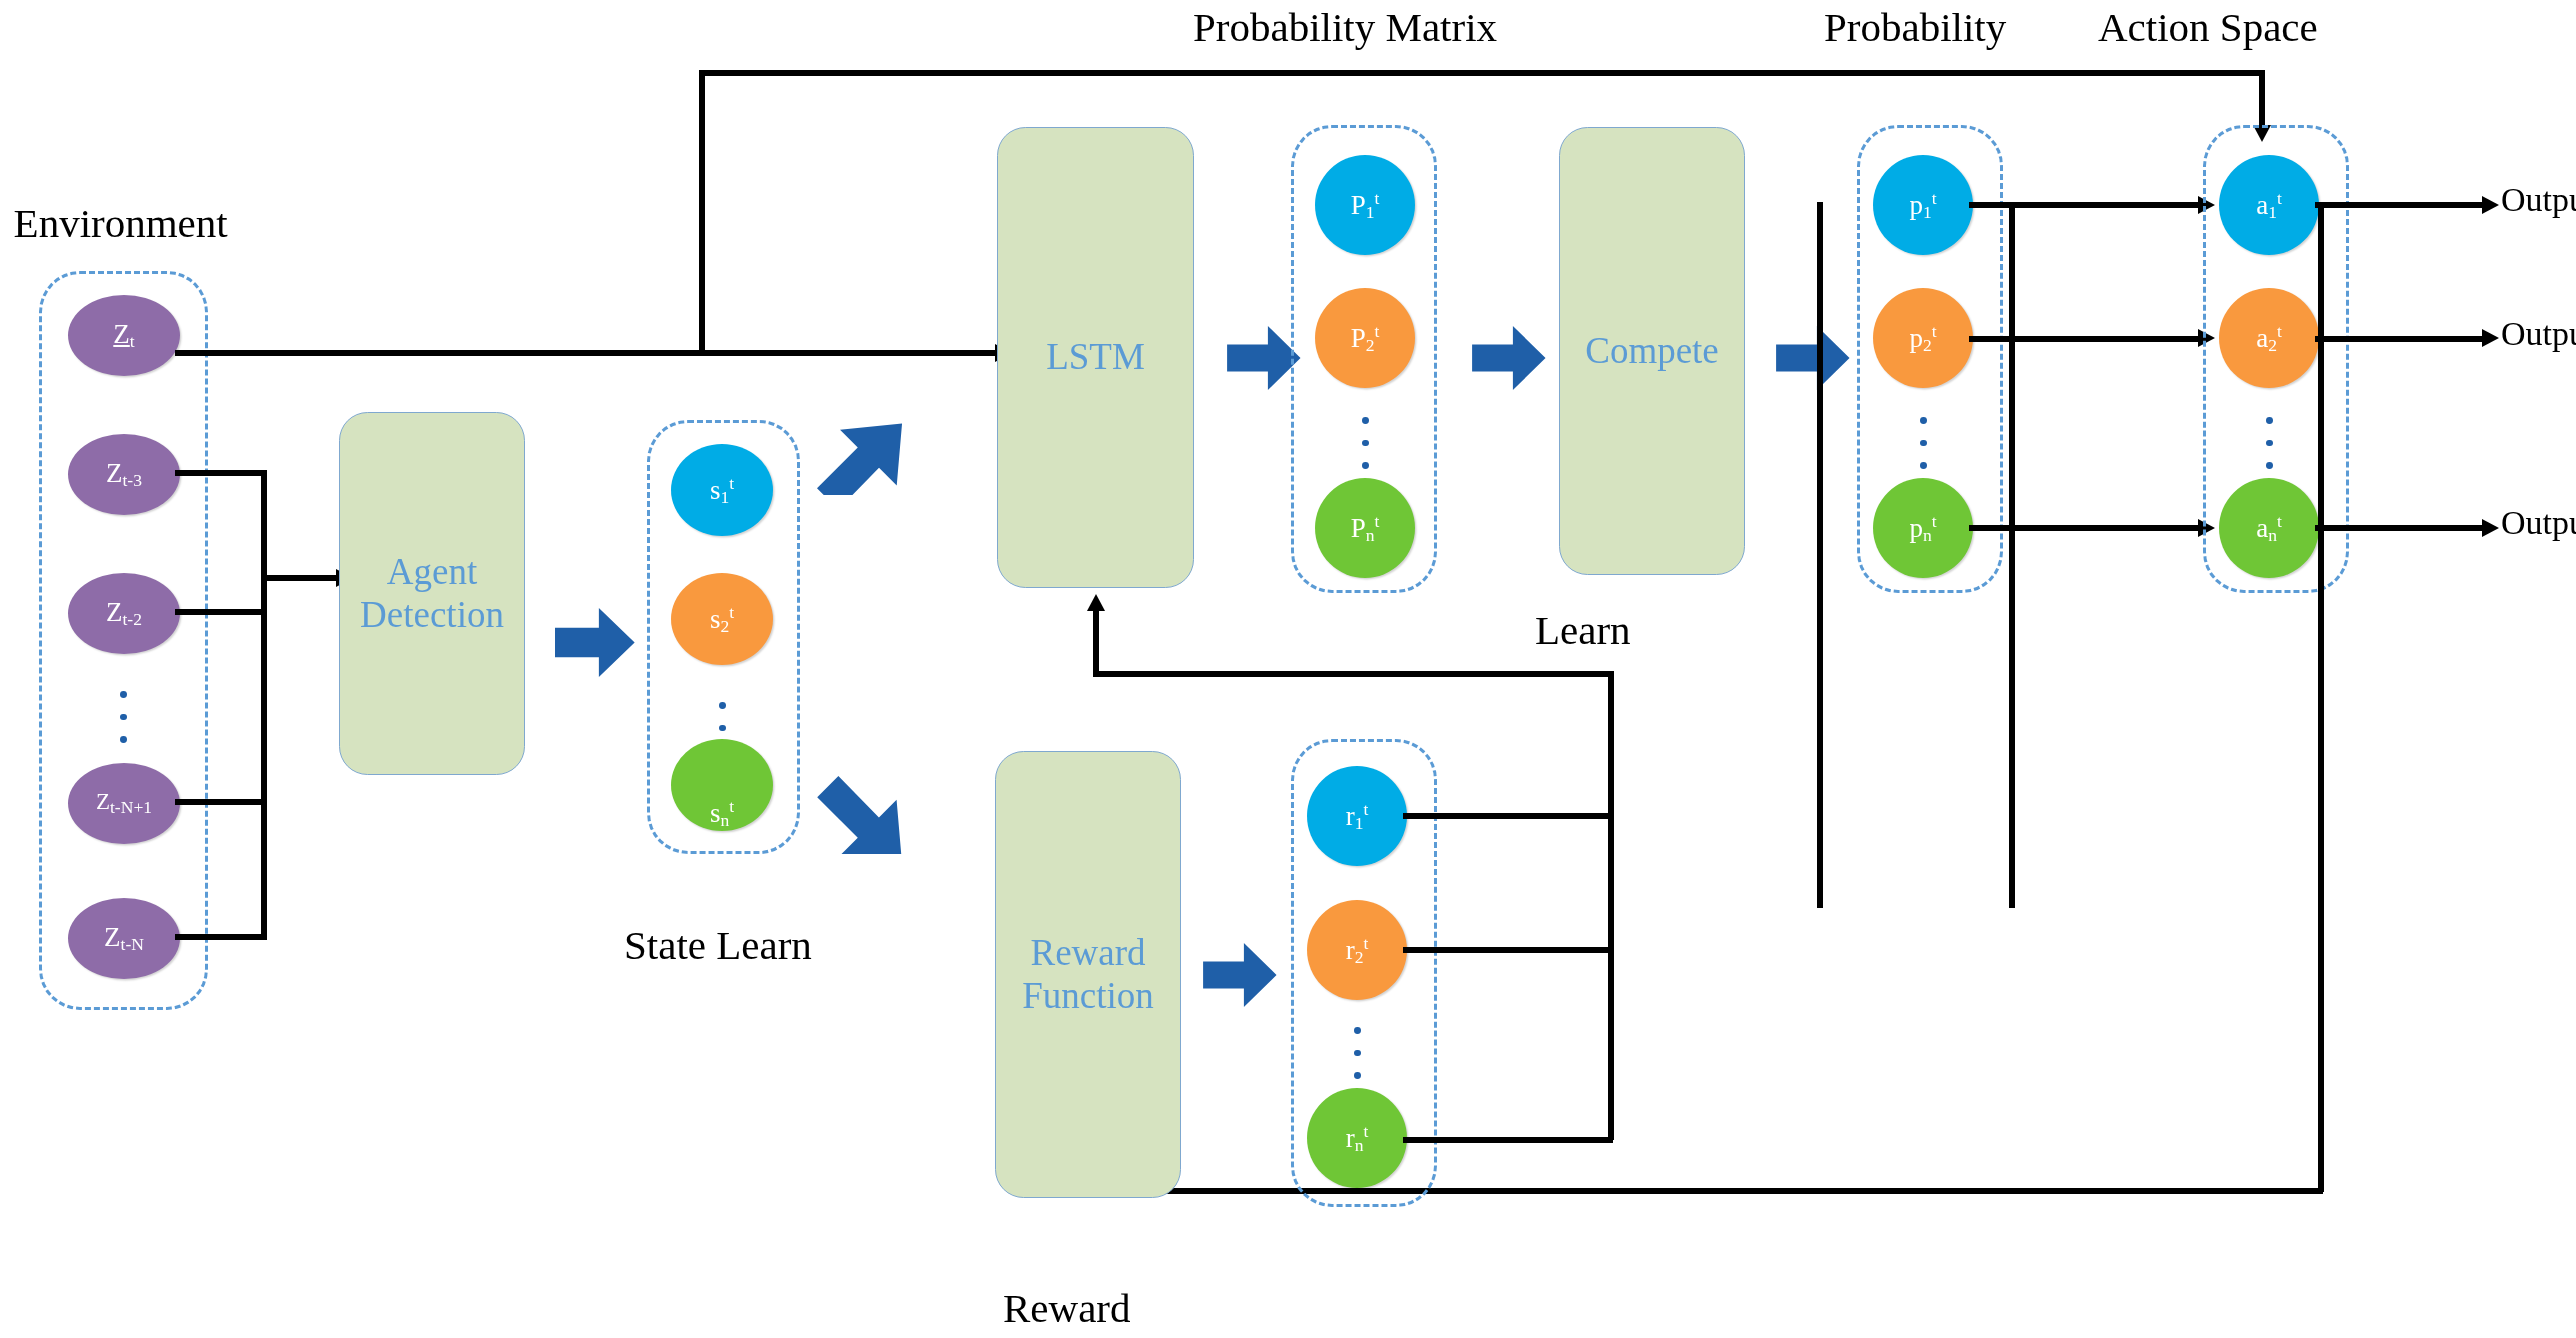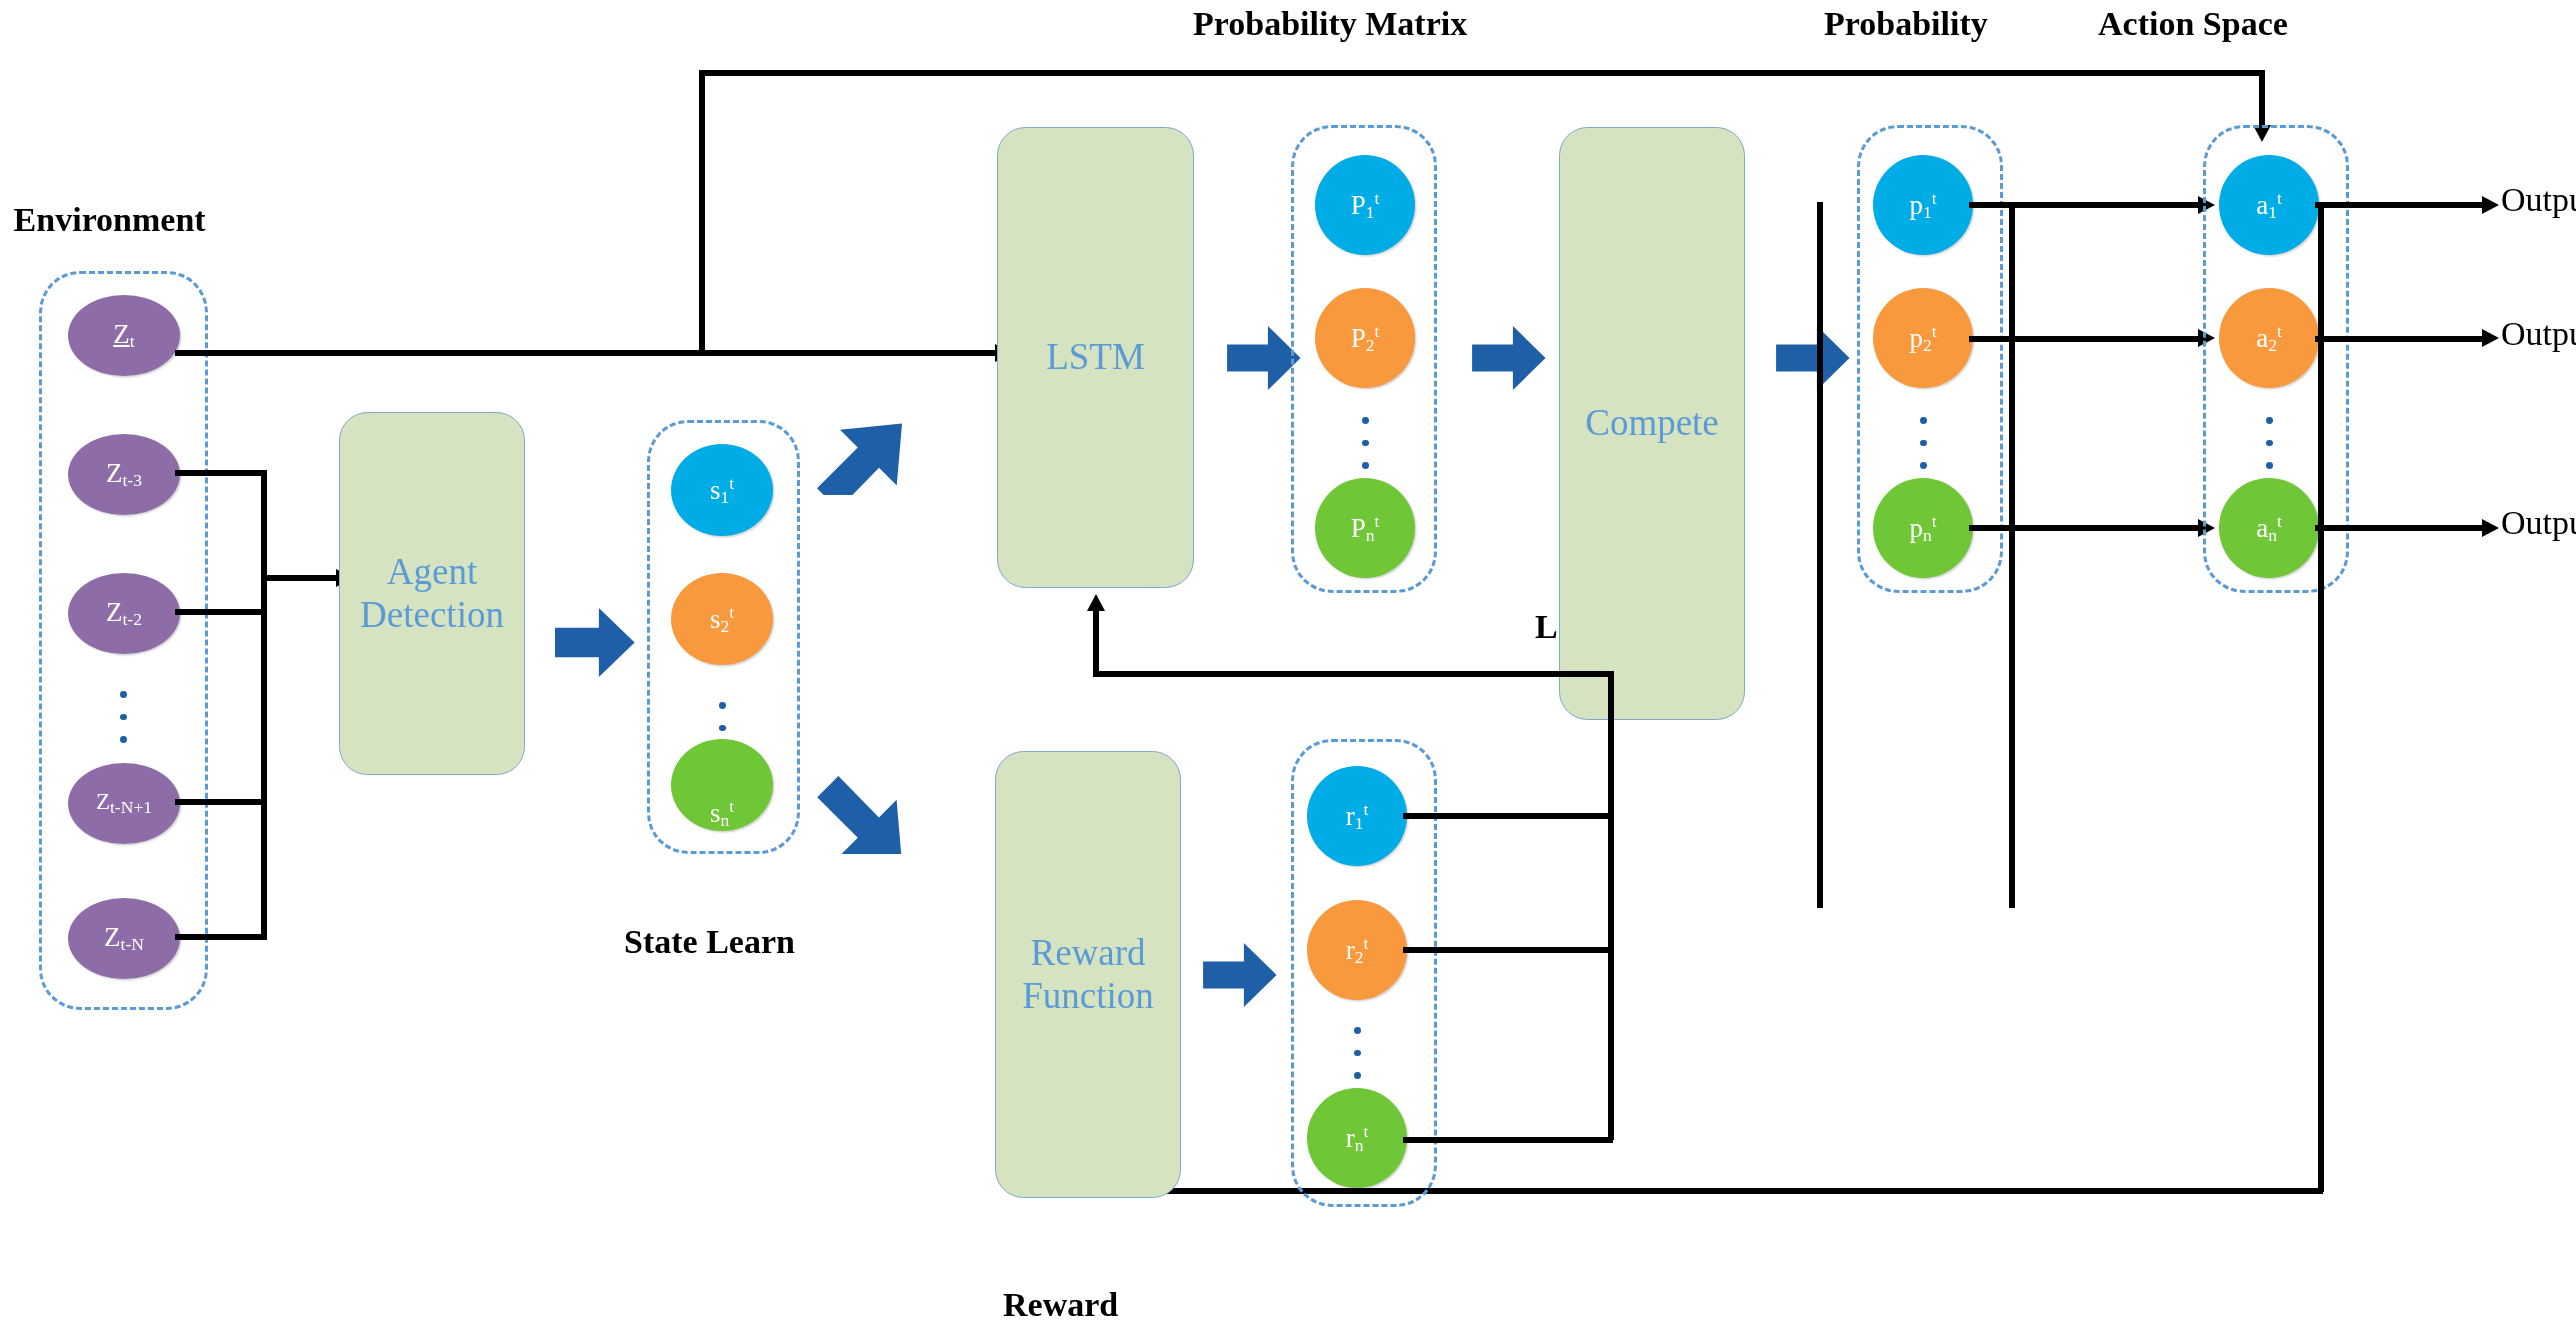--- a/index.html
+++ b/index.html
@@ -3,21 +3,21 @@
 <meta charset="utf-8">
 <style>
   html,body{margin:0;padding:0;background:#ffffff;}
   body{width:2576px;height:1339px;position:relative;overflow:hidden;
        font-family:"Liberation Serif", serif;}
   #stage{position:absolute;left:0;top:0;width:2576px;height:1339px;}
 
   
   .lbl{position:absolute;color:#000;font-family:"Liberation Serif",serif;
        white-space:nowrap;line-height:1;}
-  .lbl-big{font-size:34px;font-weight:bold;}
+  .lbl-big{font-size:41px;}
   .lbl-out{font-size:34px;}
 
   
   .dash{position:absolute;border:3.4px dashed #5b9bd5;border-radius:41px;
         box-sizing:border-box;background:transparent;}
 
   
   .proc{position:absolute;background:#d6e3c0;border:1.4px solid #7fa8cf;
         border-radius:28.5px;box-sizing:border-box;
         display:flex;align-items:center;justify-content:center;
@@ -202,21 +202,21 @@
       <span>P</span><sub>n</sub><sup>t</sup>
     </span>
   </div>
 
   <div class="barrow" style="left:1472px;top:324px;">
     <svg width="75" height="68" viewBox="0 0 110 100">
       <polygon points="0,30 60,30 60,3 108,50 60,97 60,70 0,70" fill="#1f5fa8"></polygon>
     </svg>
   </div>
 
-  <div class="proc" style="left:1559px;top:127px;width:186px;height:593px;">
+  <div class="proc" style="left:1559px;top:127px;width:186px;height:448px;">
     <span>Compete</span>
   </div>
 
   <div class="barrow" style="left:1776px;top:324px;">
     <svg width="75" height="68" viewBox="0 0 110 100">
       <polygon points="0,30 60,30 60,3 108,50 60,97 60,70 0,70" fill="#1f5fa8"></polygon>
     </svg>
   </div>
 
   <div class="dash" style="left:1857px;top:125px;width:146px;height:468px;"></div>

